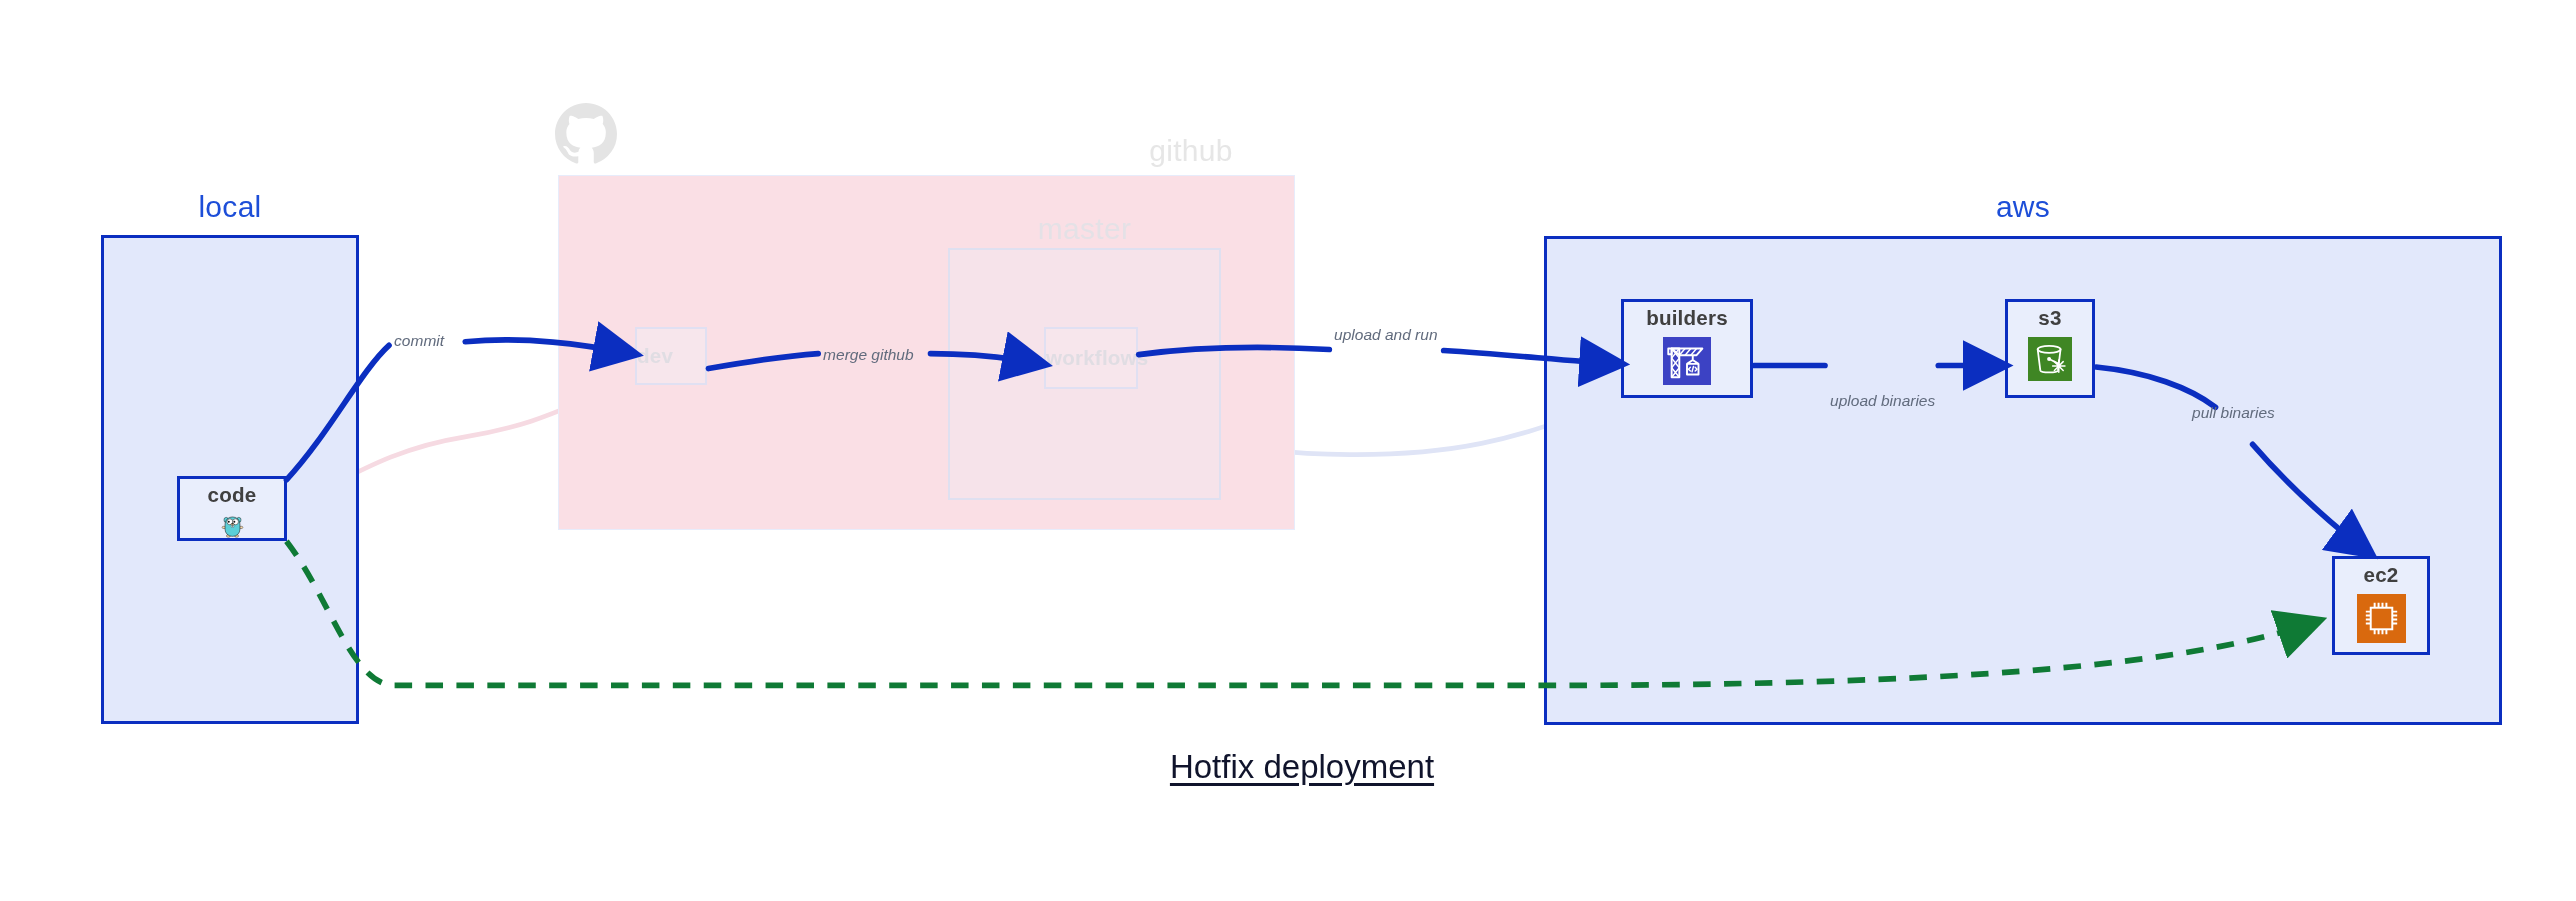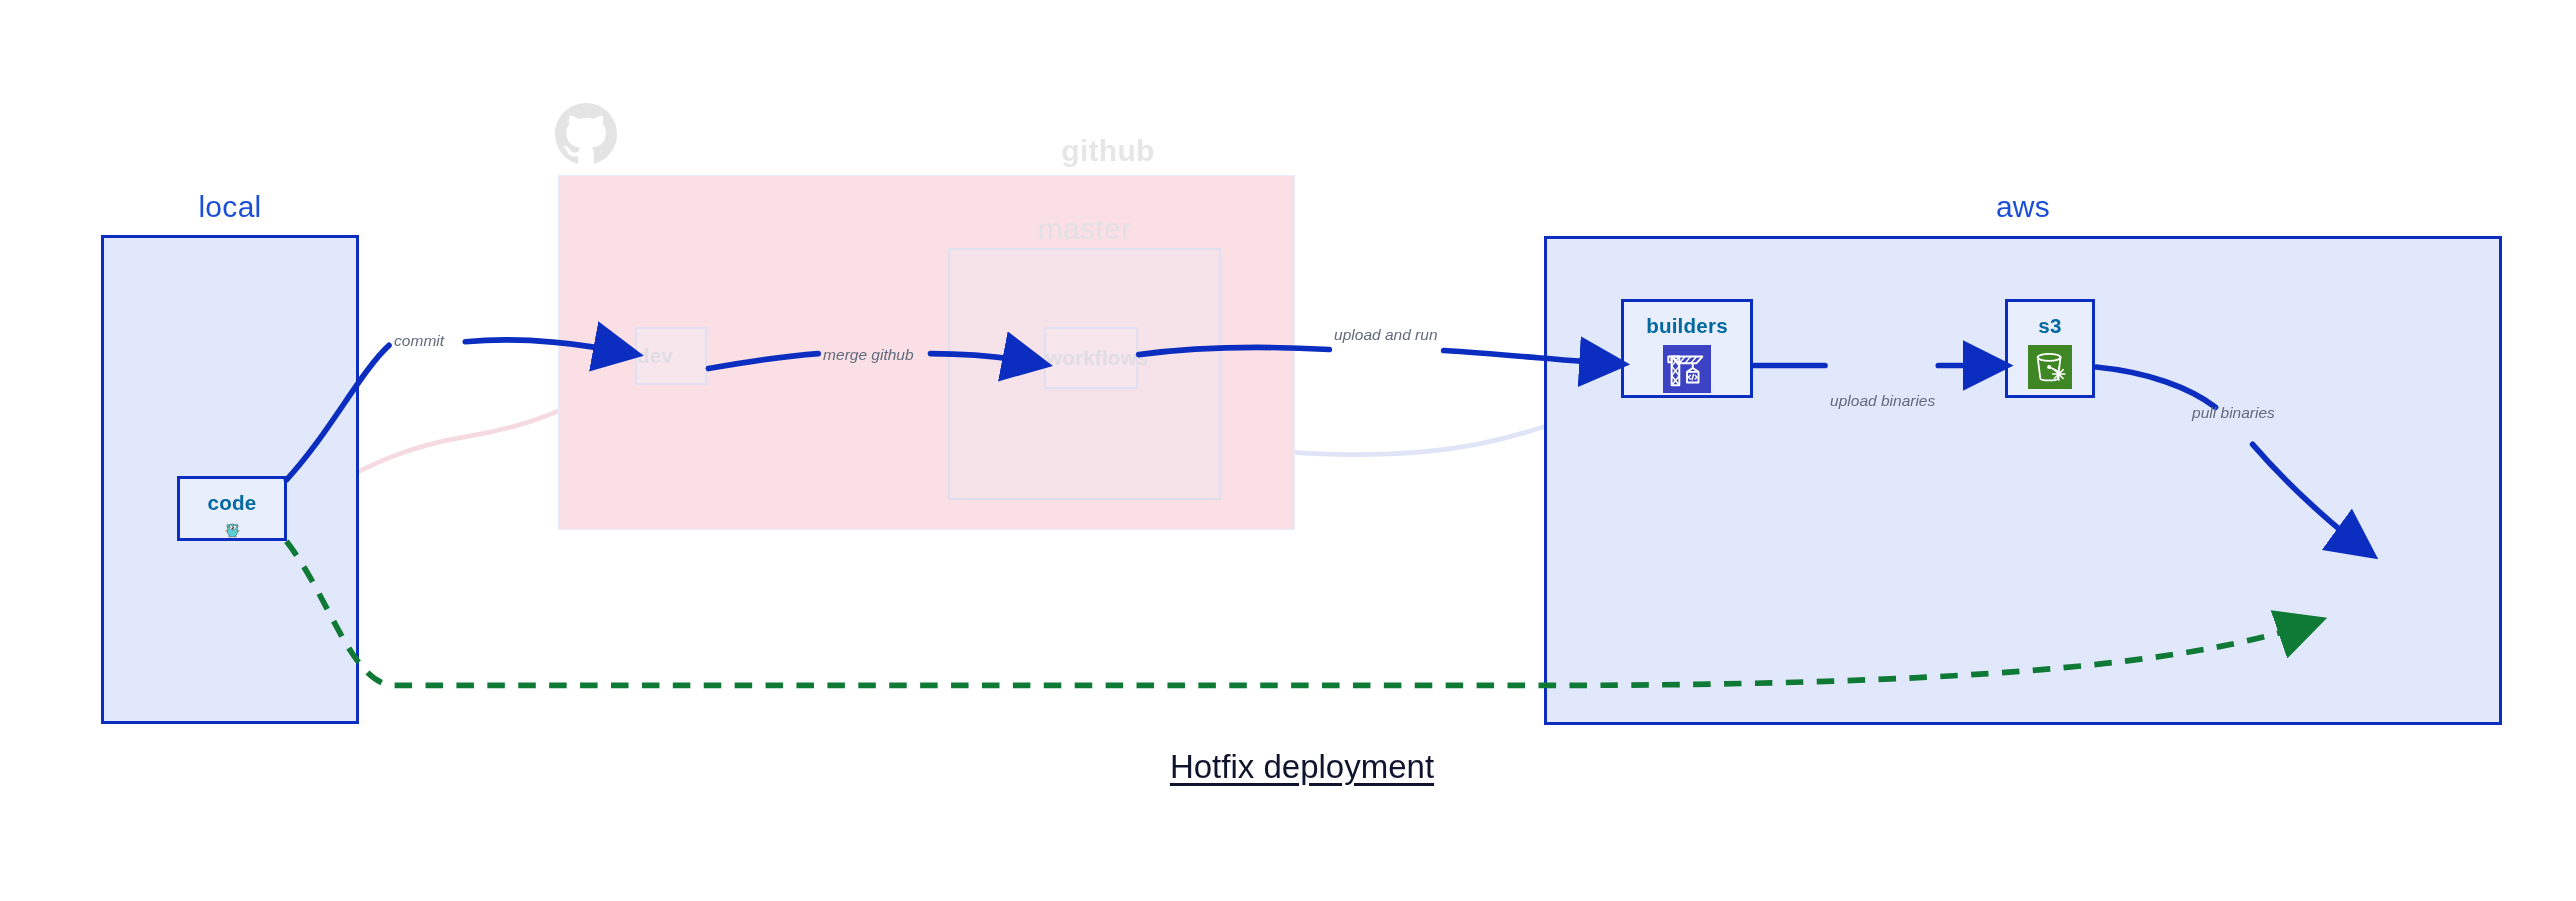--- a/index.html
+++ b/index.html
@@ -19,43 +19,43 @@
   #group-local{
     left:101px;top:235px;width:258px;height:489px;
     background:#e2e8fb;border:3.1px solid #0b2ec0;
   }
   #label-local{left:101px;top:190px;width:258px;}
 
   #group-github{
     left:558px;top:175px;width:737px;height:355px;
     background:#fadfe5;border:1.5px solid #e7ecfb;
   }
-  #label-github{left:979px;top:134px;width:258px;color:#e6e6e6;font-weight:bold;}
+  #label-github{left:1062px;top:134px;width:258px;color:#e6e6e6;}
 
   #group-master{
     left:948px;top:248px;width:273px;height:252px;
     background:#f6e3ea;border:2.1px solid #dfe0f0;
   }
   #label-master{left:948px;top:212px;width:273px;color:#e4e1e6;}
 
   #group-aws{
     left:1544px;top:236px;width:958px;height:489px;
     background:#e2e8fb;border:3.1px solid #0b2ec0;
   }
   #label-aws{left:1853px;top:190px;width:340px;}
 
   
   .node{
     position:absolute;box-sizing:border-box;
     background:#e9eefc;border:3.6px solid #0b2ec0;
     display:flex;flex-direction:column;align-items:center;
   }
   .node-label{
-    font-size:20.6px;font-weight:bold;color:#0369a1;
-    margin-top:12px;letter-spacing:0.2px;white-space:nowrap;
+    font-size:20.6px;font-weight:bold;color:#404040;
+    margin-top:4px;letter-spacing:0.2px;white-space:nowrap;
   }
   .node-icon{margin-top:7.2px;display:block;}
 
   #node-code{left:177px;top:476px;width:110px;height:65px;}
   #node-builders{left:1621px;top:299px;width:132px;height:99px;}
   #node-s3{left:2005px;top:299px;width:90px;height:99px;}
   #node-ec2{left:2332px;top:556px;width:98px;height:99px;}
 
   
   .node-faded{
@@ -206,20 +206,33 @@
 
         <circle cx="48" cy="50" r="2.6" fill="#ffffff"></circle>
         <path d="M48 50 L68 60"></path>
       </g>
       <g stroke="#ffffff" stroke-width="3.4" stroke-linecap="round">
         <path d="M70 52 L70 80 M56 66 L84 66 M60 56 L80 76 M80 56 L60 76"></path>
       </g>
     </svg>
   </div>
 
+  <div class="node" id="node-ec2">
+    <span class="node-label">ec2</span>
+    <svg class="node-icon" width="49" height="49" viewBox="0 0 100 100" xmlns="http://www.w3.org/2000/svg">
+      <rect x="0" y="0" width="100" height="100" fill="#d9690e"></rect>
+      <rect x="28" y="28" width="44" height="44" fill="none" stroke="#ffffff" stroke-width="4"></rect>
+      <g stroke="#ffffff" stroke-width="4" stroke-linecap="butt">
+        <path d="M36 18 L36 28 M44 18 L44 28 M52 18 L52 28 M60 18 L60 28"></path>
+        <path d="M36 72 L36 82 M44 72 L44 82 M52 72 L52 82 M60 72 L60 82"></path>
+        <path d="M18 36 L28 36 M18 44 L28 44 M18 52 L28 52 M18 60 L28 60"></path>
+        <path d="M72 36 L82 36 M72 44 L82 44 M72 52 L82 52 M72 60 L82 60"></path>
+      </g>
+    </svg>
+  </div>
 
   <svg class="overlay" viewBox="0 0 5054 1750" xmlns="http://www.w3.org/2000/svg">
     <defs>
       <marker id="ah-blue" markerWidth="9" markerHeight="9" refX="7" refY="4.5" orient="auto" markerUnits="strokeWidth">
         <path d="M0,0 L9,4.5 L0,9 z" fill="#0b2ec0"></path>
       </marker>
       <marker id="ah-green" markerWidth="9" markerHeight="9" refX="7" refY="4.5" orient="auto" markerUnits="strokeWidth">
         <path d="M0,0 L9,4.5 L0,9 z" fill="#0f7a35"></path>
       </marker>
     </defs>

